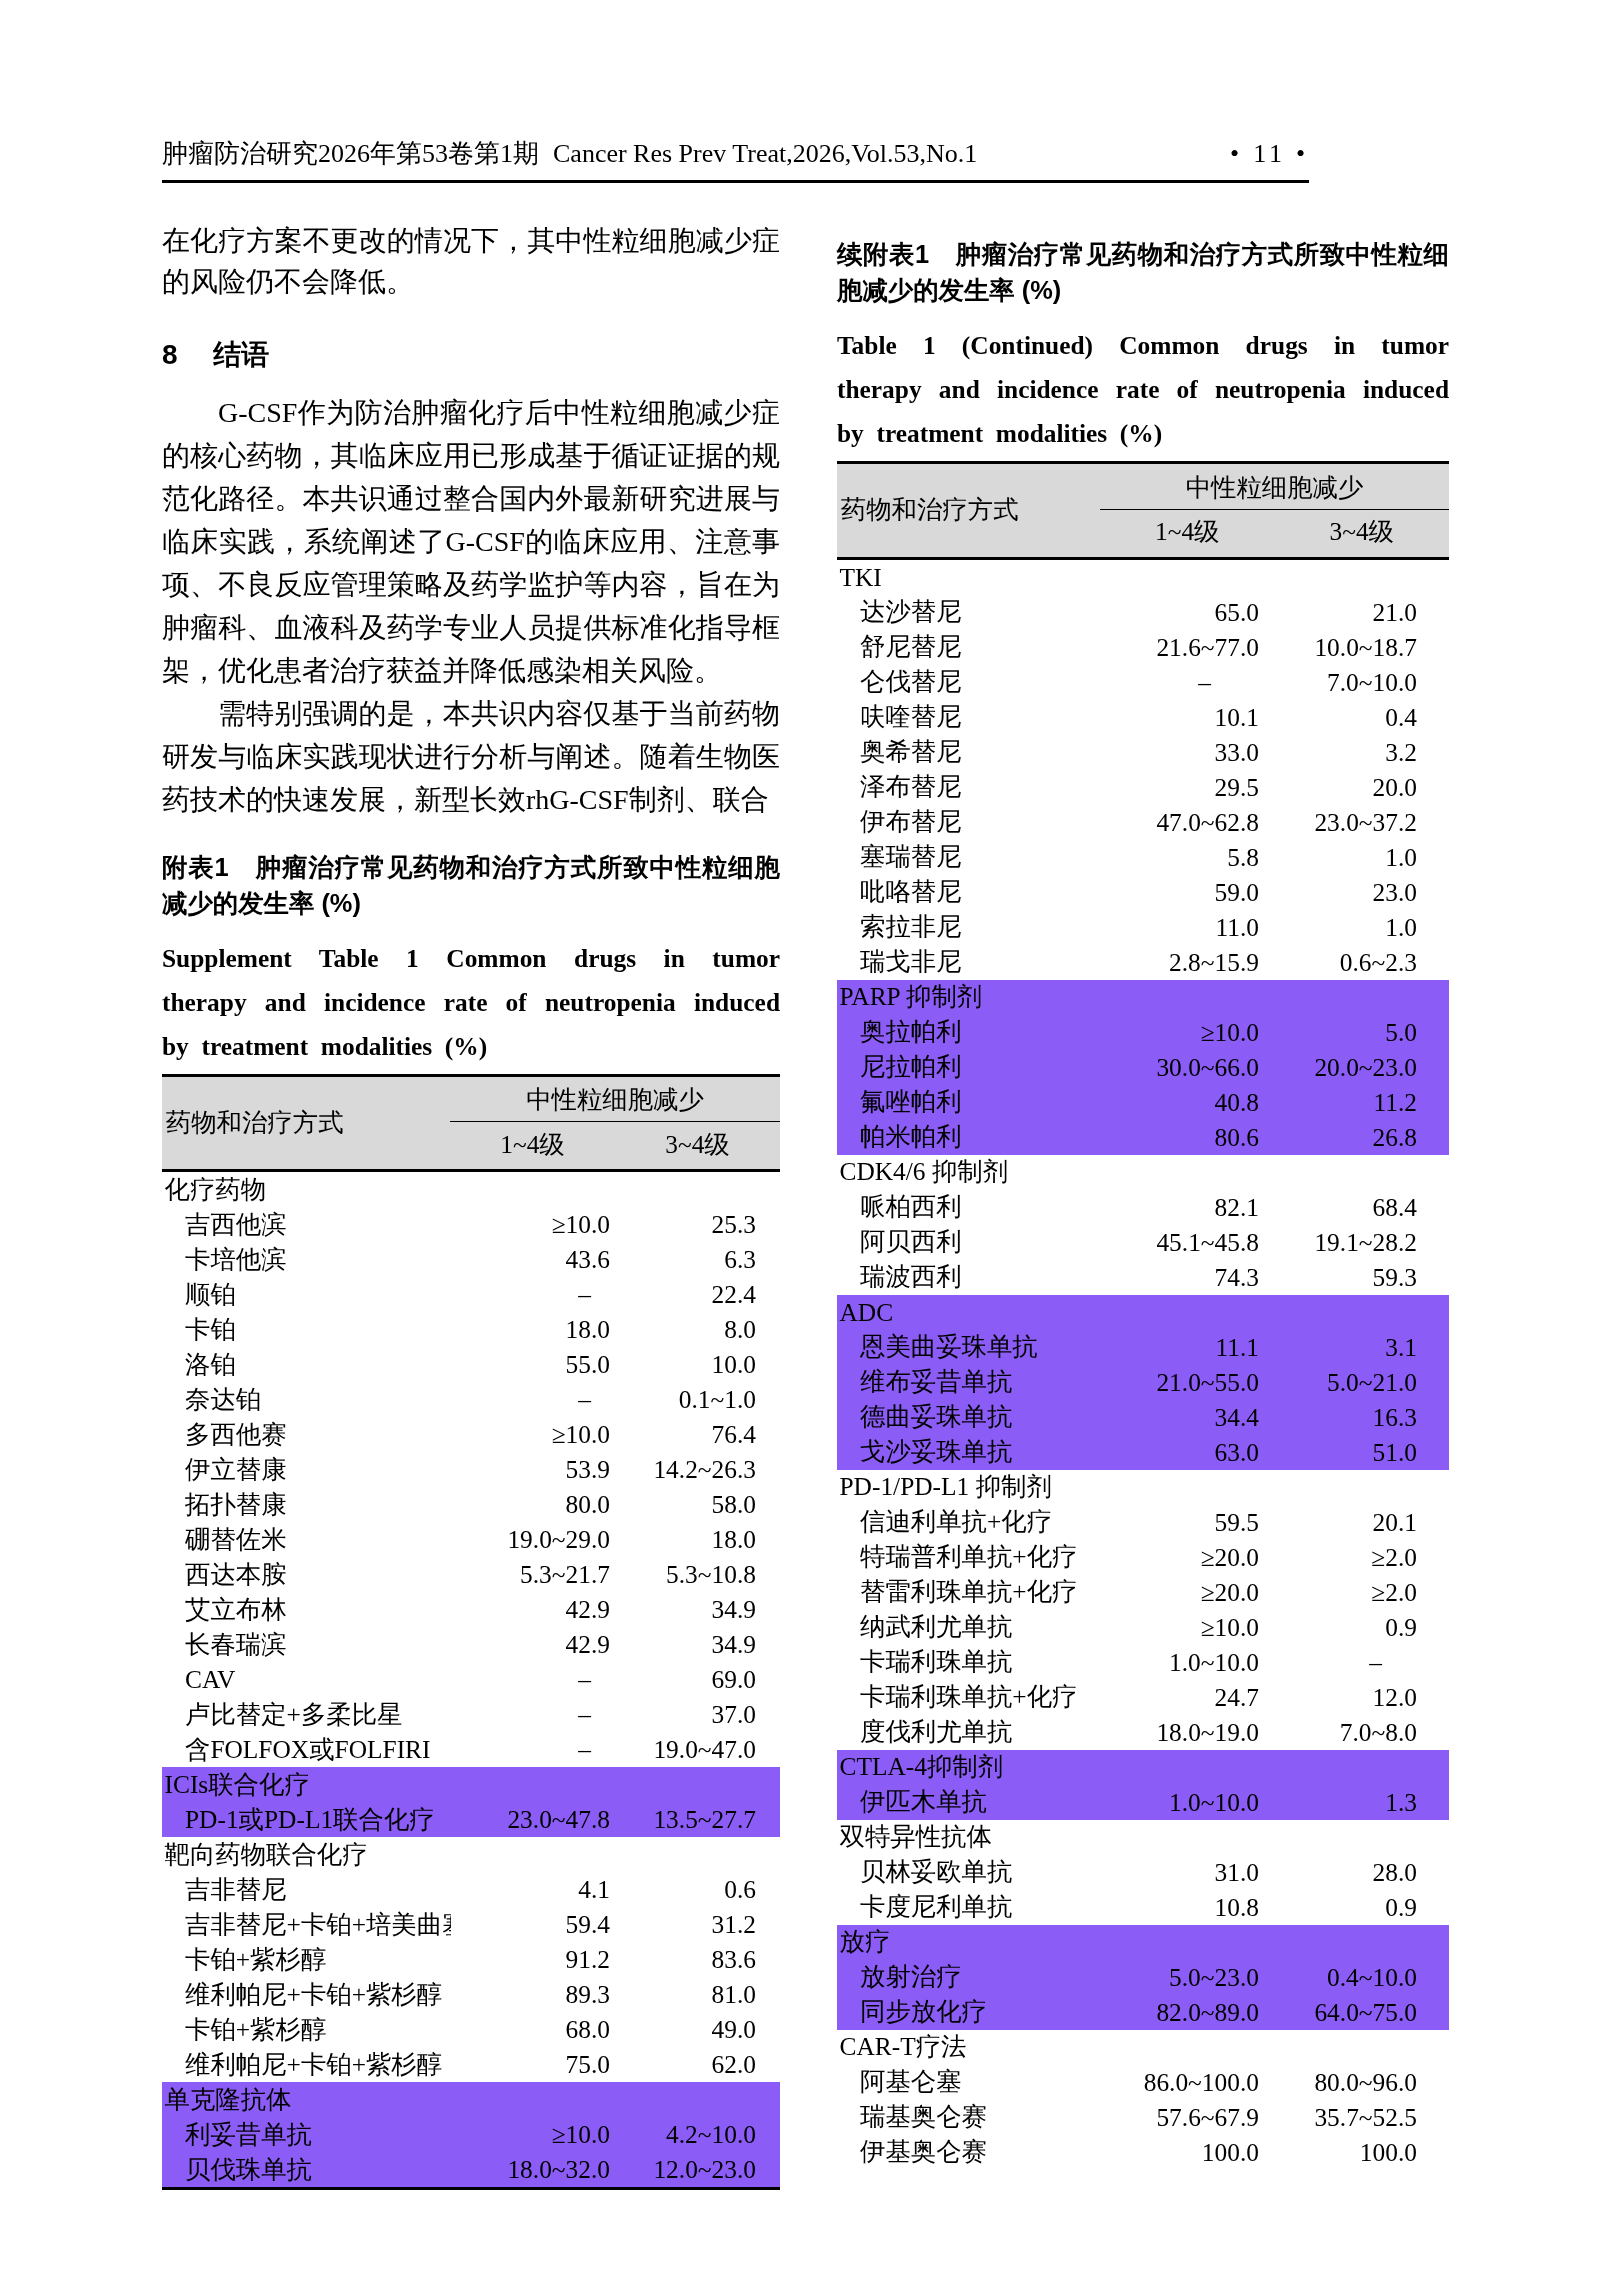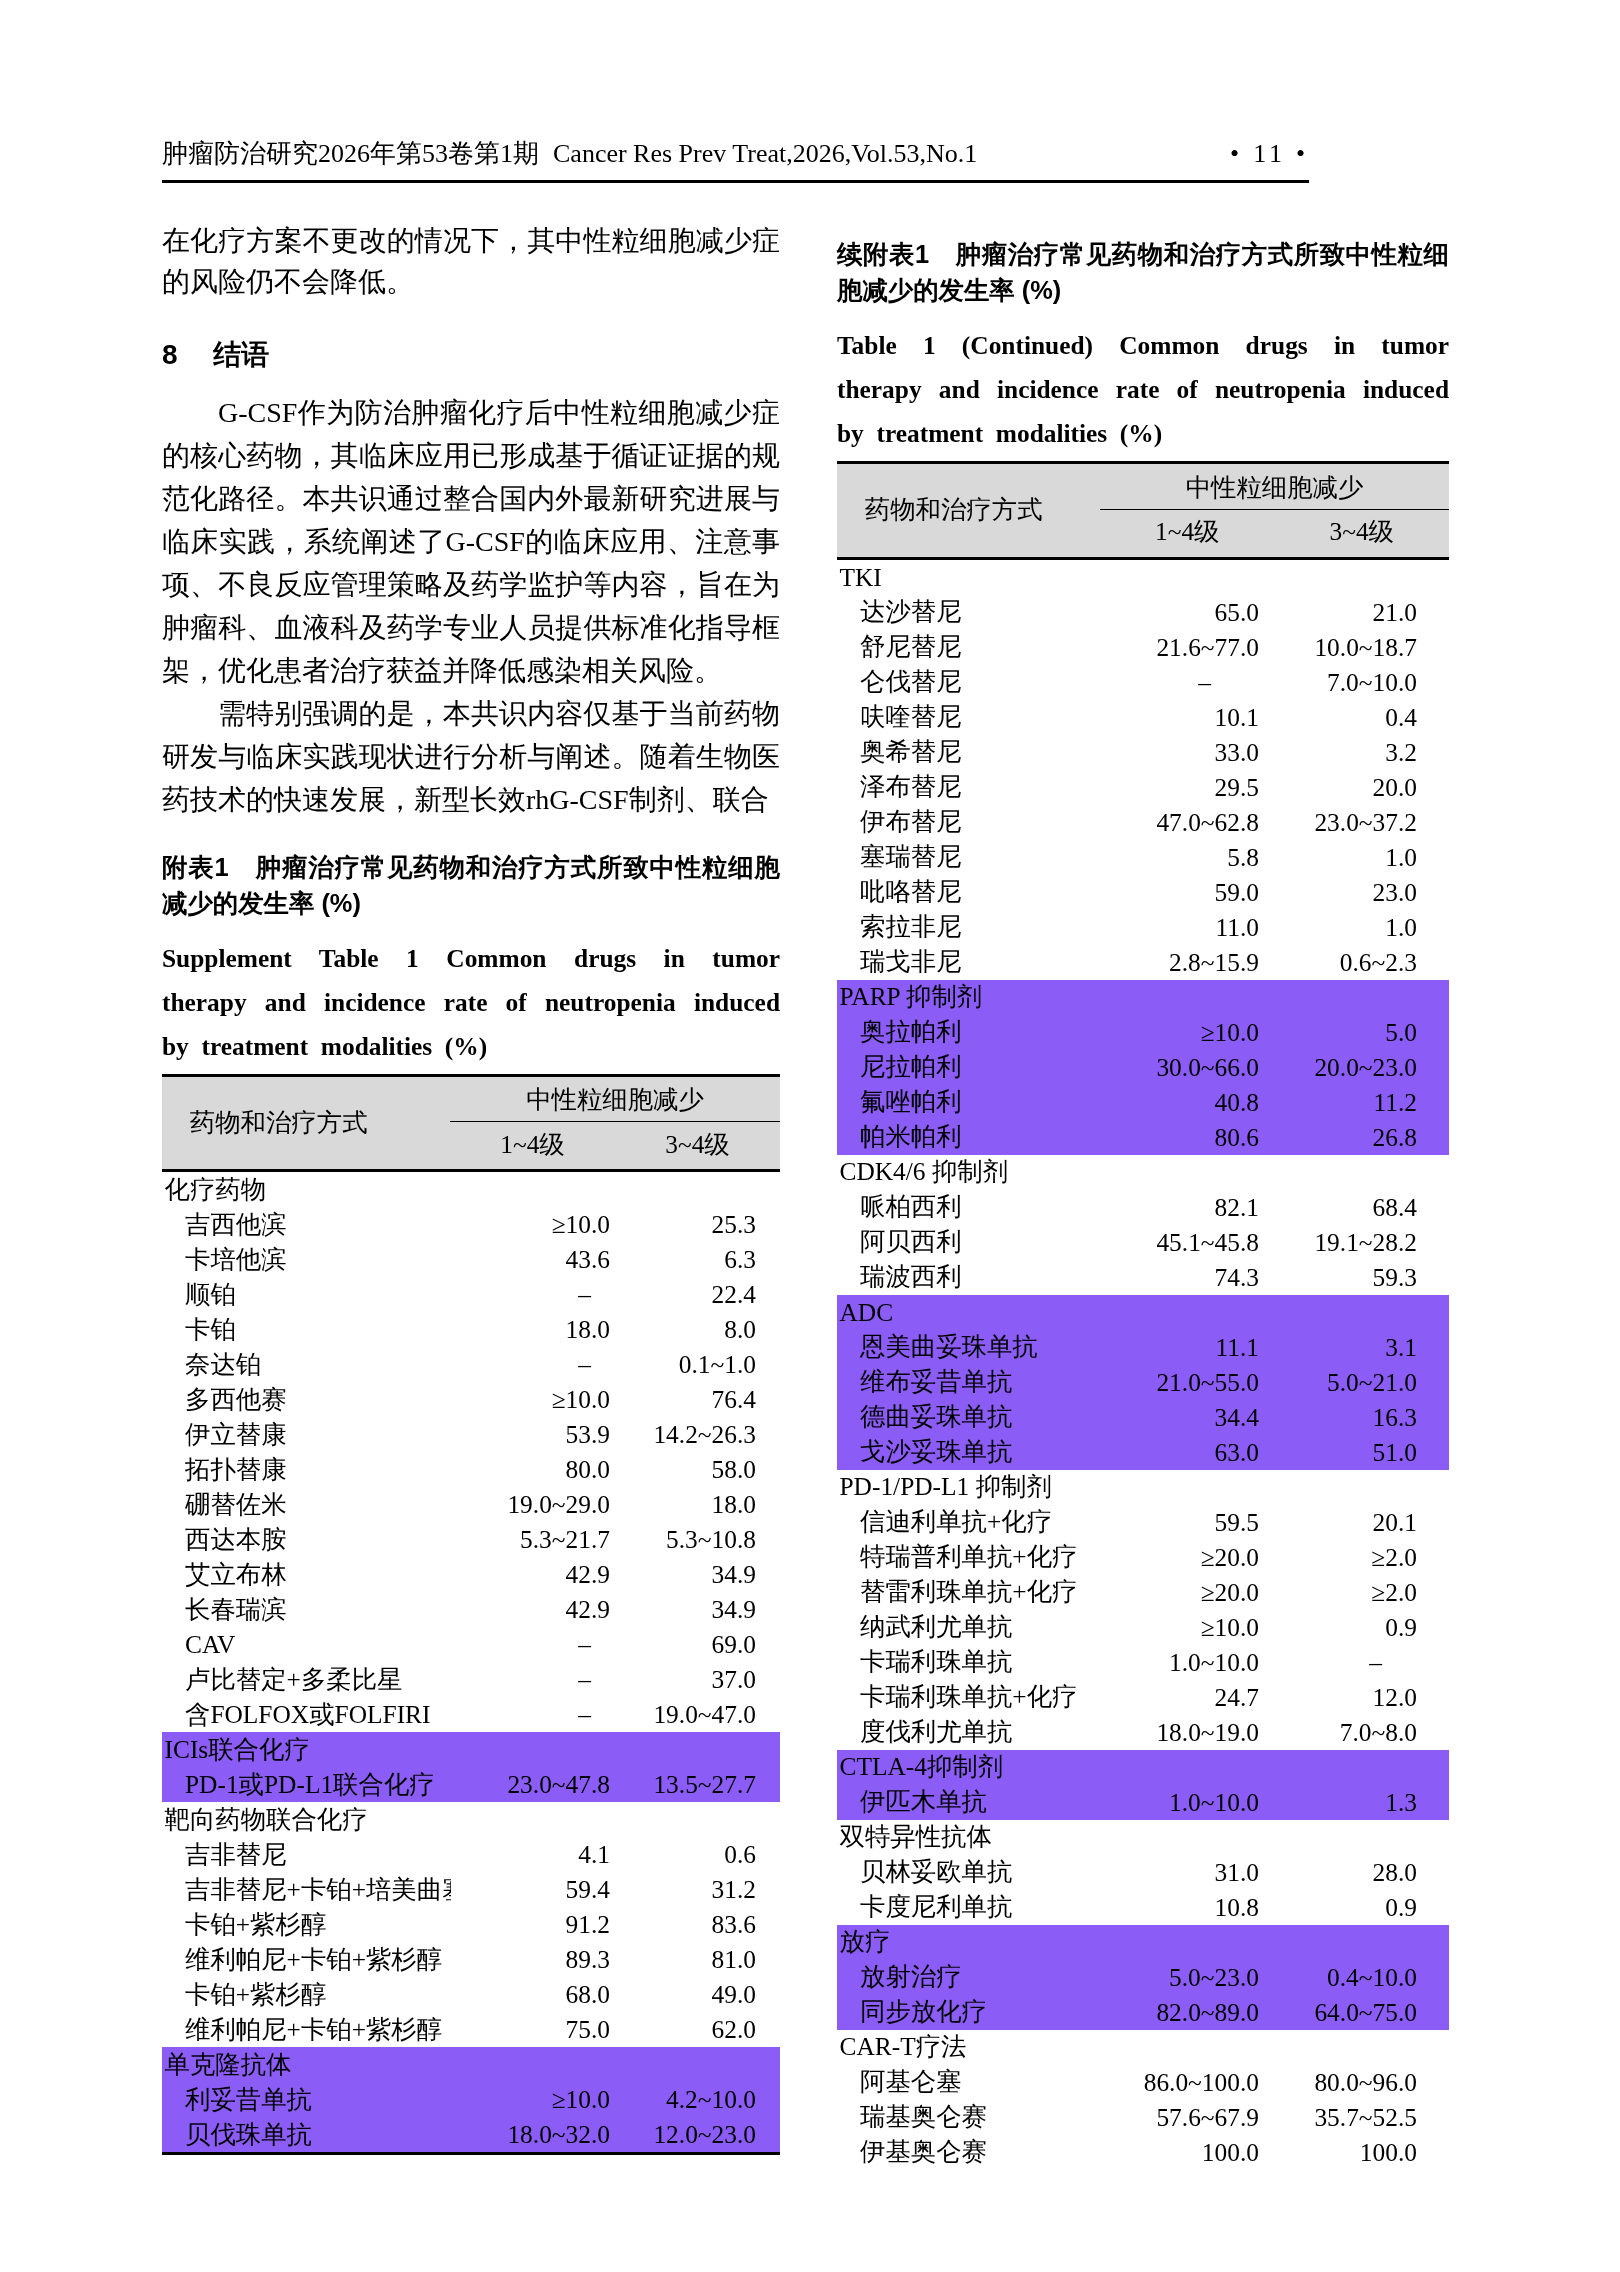--- a/index.html
+++ b/index.html
@@ -49,21 +49,21 @@
   .col-right .caption-cn { margin-top:53px; }
 
   
   .tbl { margin-top:6.3px; font-size:25.4px; border-top:3.8px solid #000; }
   .tbl-left { border-bottom:3.8px solid #000; }
   .tbl-head {
     display:grid; background:#d9d9d9; border-bottom:3.8px solid #000;
   }
   .tbl-left  .tbl-head { grid-template-columns:1fr 330px; }
   .tbl-right .tbl-head { grid-template-columns:1fr 349px; }
-  .head-name { align-self:center; padding-left:3.8px; white-space:nowrap;margin-left:24px; }
+  .head-name { align-self:center; padding-left:3.8px; white-space:nowrap; }
   .group-title { text-align:center; padding:6.3px 0 4.4px 0; border-bottom:1.9px solid #000; }
   .group-subs { display:grid; grid-template-columns:1fr 1fr; }
   .group-subs span { text-align:center; padding:5.1px 0 7.6px 0; }
 
   .row { display:grid; height:35px; align-items:center; }
   .tbl-left  .row { grid-template-columns:1fr 159px 170px; }
   .tbl-right .row { grid-template-columns:1fr 159px 190px; }
   .row.shaded { background:#8b5cf6; }
   .c-name { padding-left:23px; white-space:nowrap; overflow:hidden; }
   .row.section .c-name { padding-left:2.5px; }
@@ -130,20 +130,25 @@
             <div class="c-name">顺铂</div>
             <div class="c-v1 dash">–</div>
             <div class="c-v2">22.4</div>
           </div>
           <div class="row">
             <div class="c-name">卡铂</div>
             <div class="c-v1">18.0</div>
             <div class="c-v2">8.0</div>
           </div>
           <div class="row">
+            <div class="c-name">洛铂</div>
+            <div class="c-v1">55.0</div>
+            <div class="c-v2">10.0</div>
+          </div>
+          <div class="row">
             <div class="c-name">奈达铂</div>
             <div class="c-v1 dash">–</div>
             <div class="c-v2">0.1~1.0</div>
           </div>
           <div class="row">
             <div class="c-name">多西他赛</div>
             <div class="c-v1">≥10.0</div>
             <div class="c-v2">76.4</div>
           </div>
           <div class="row">

